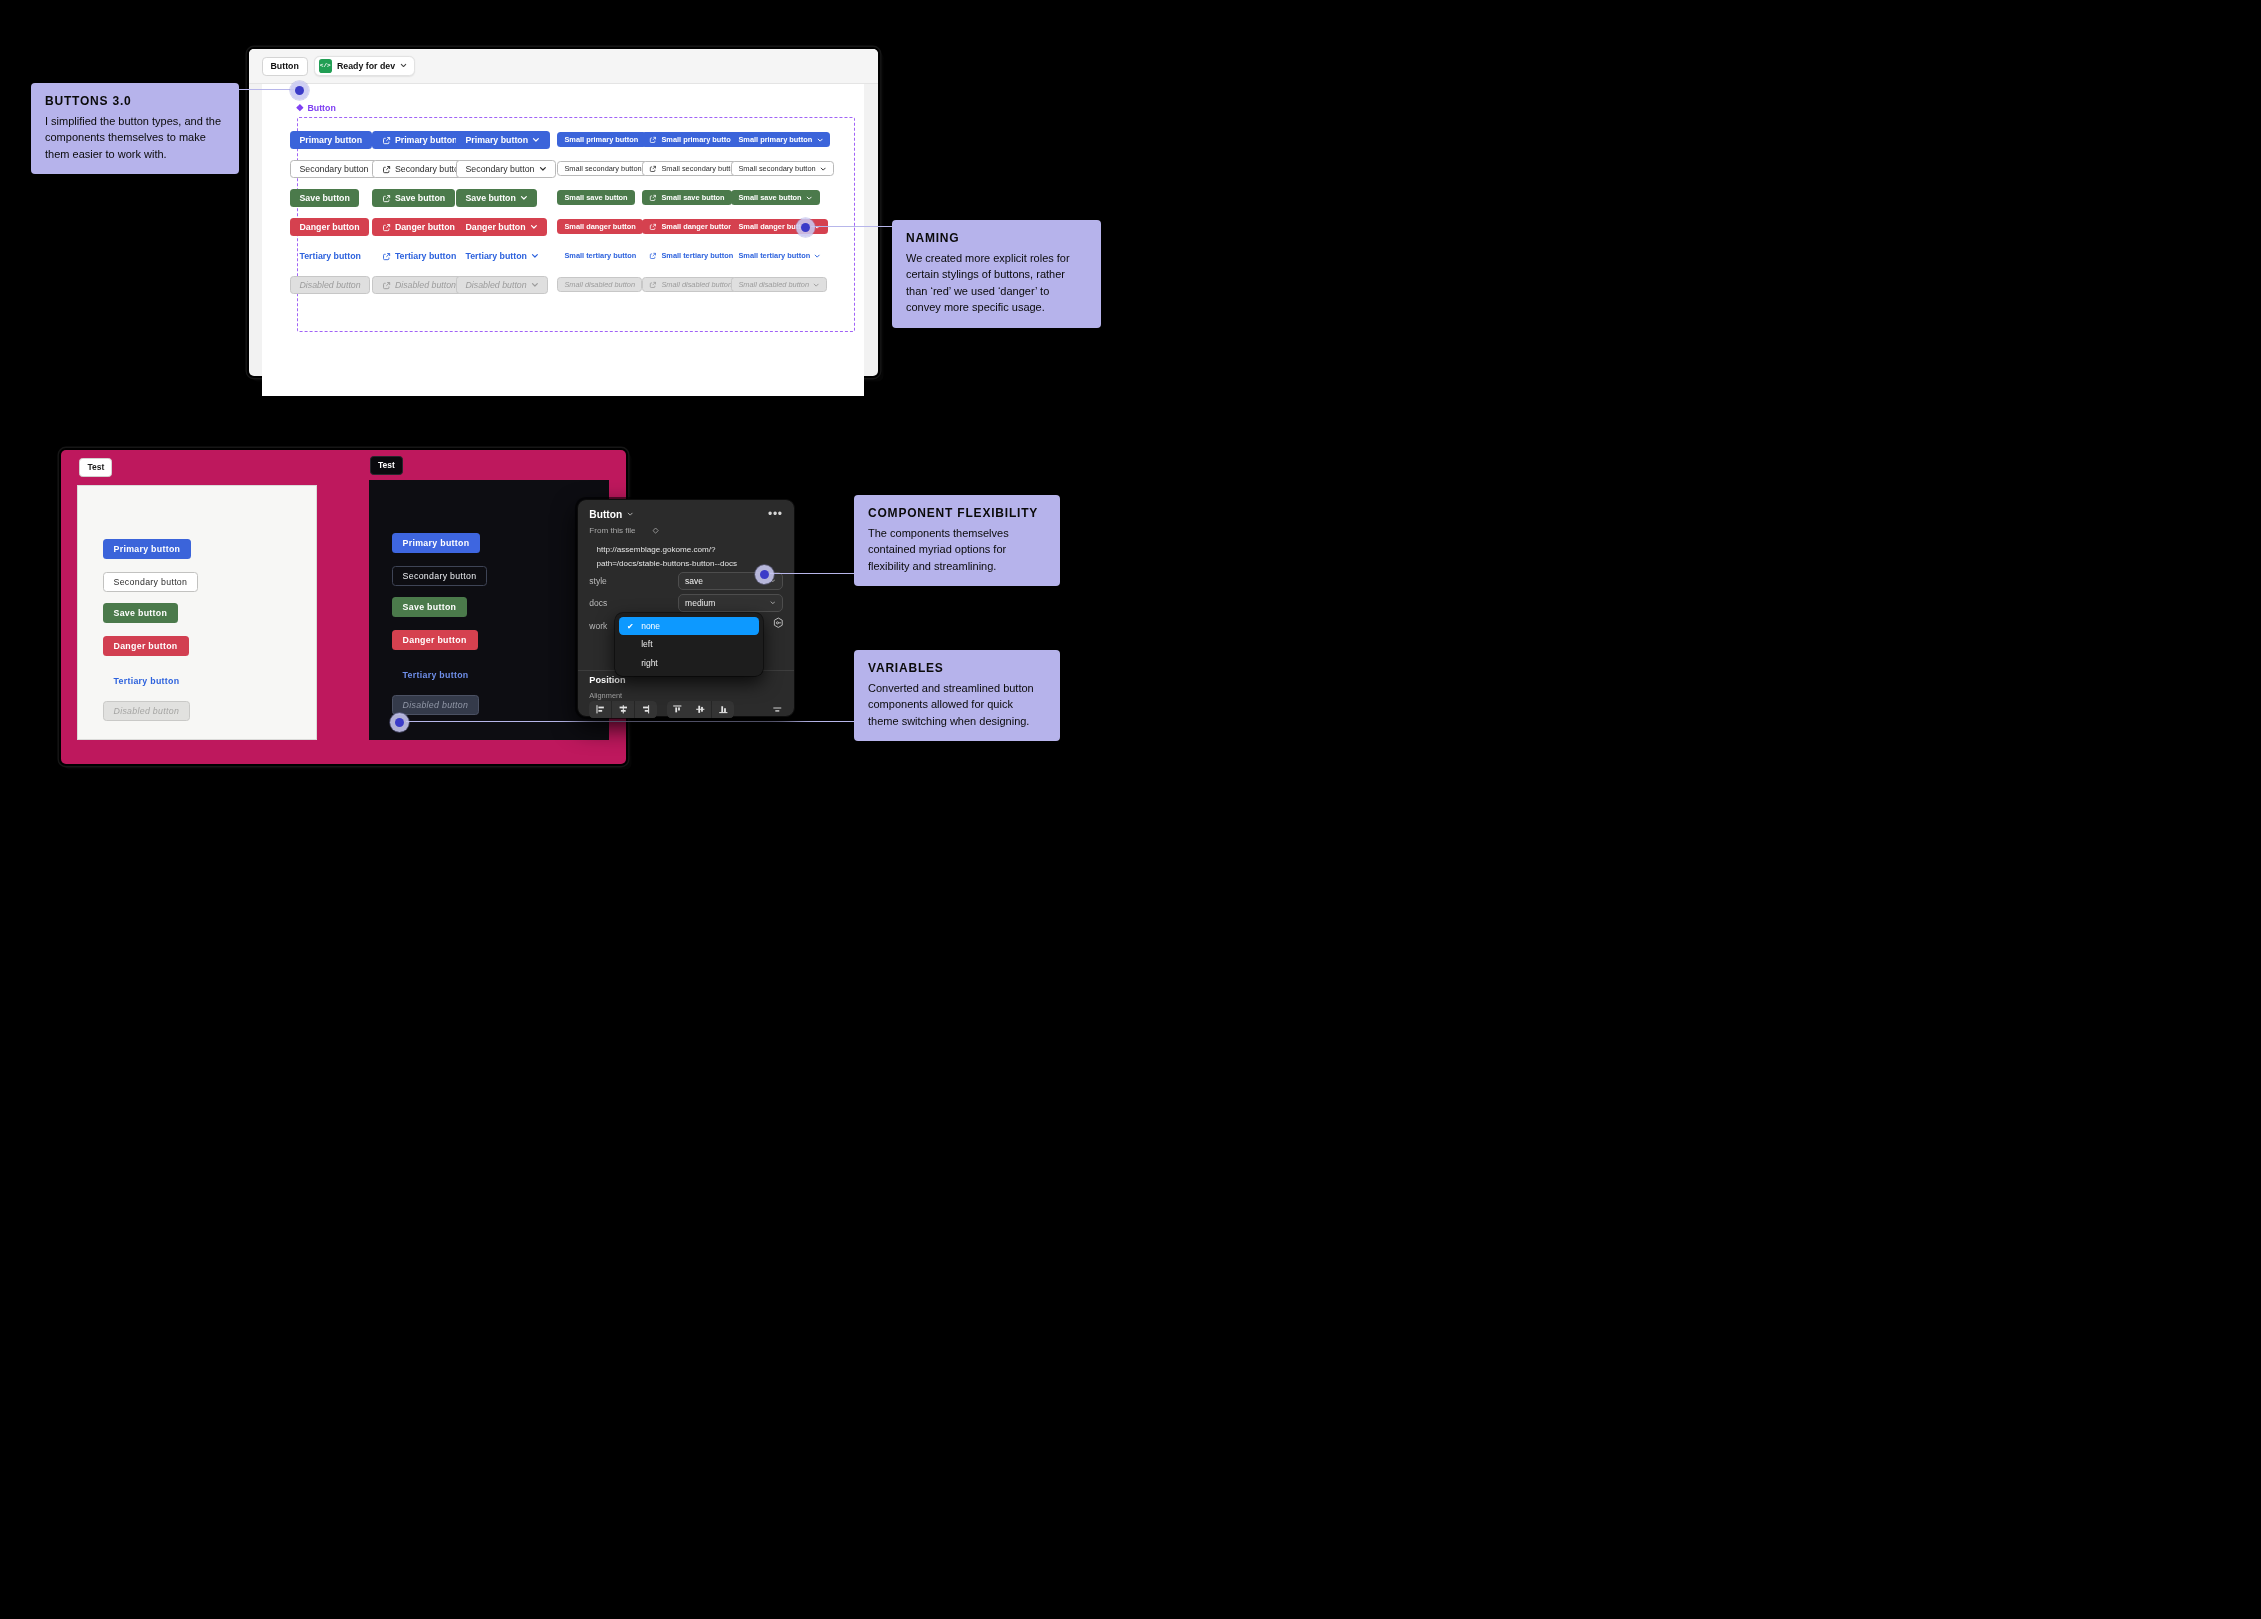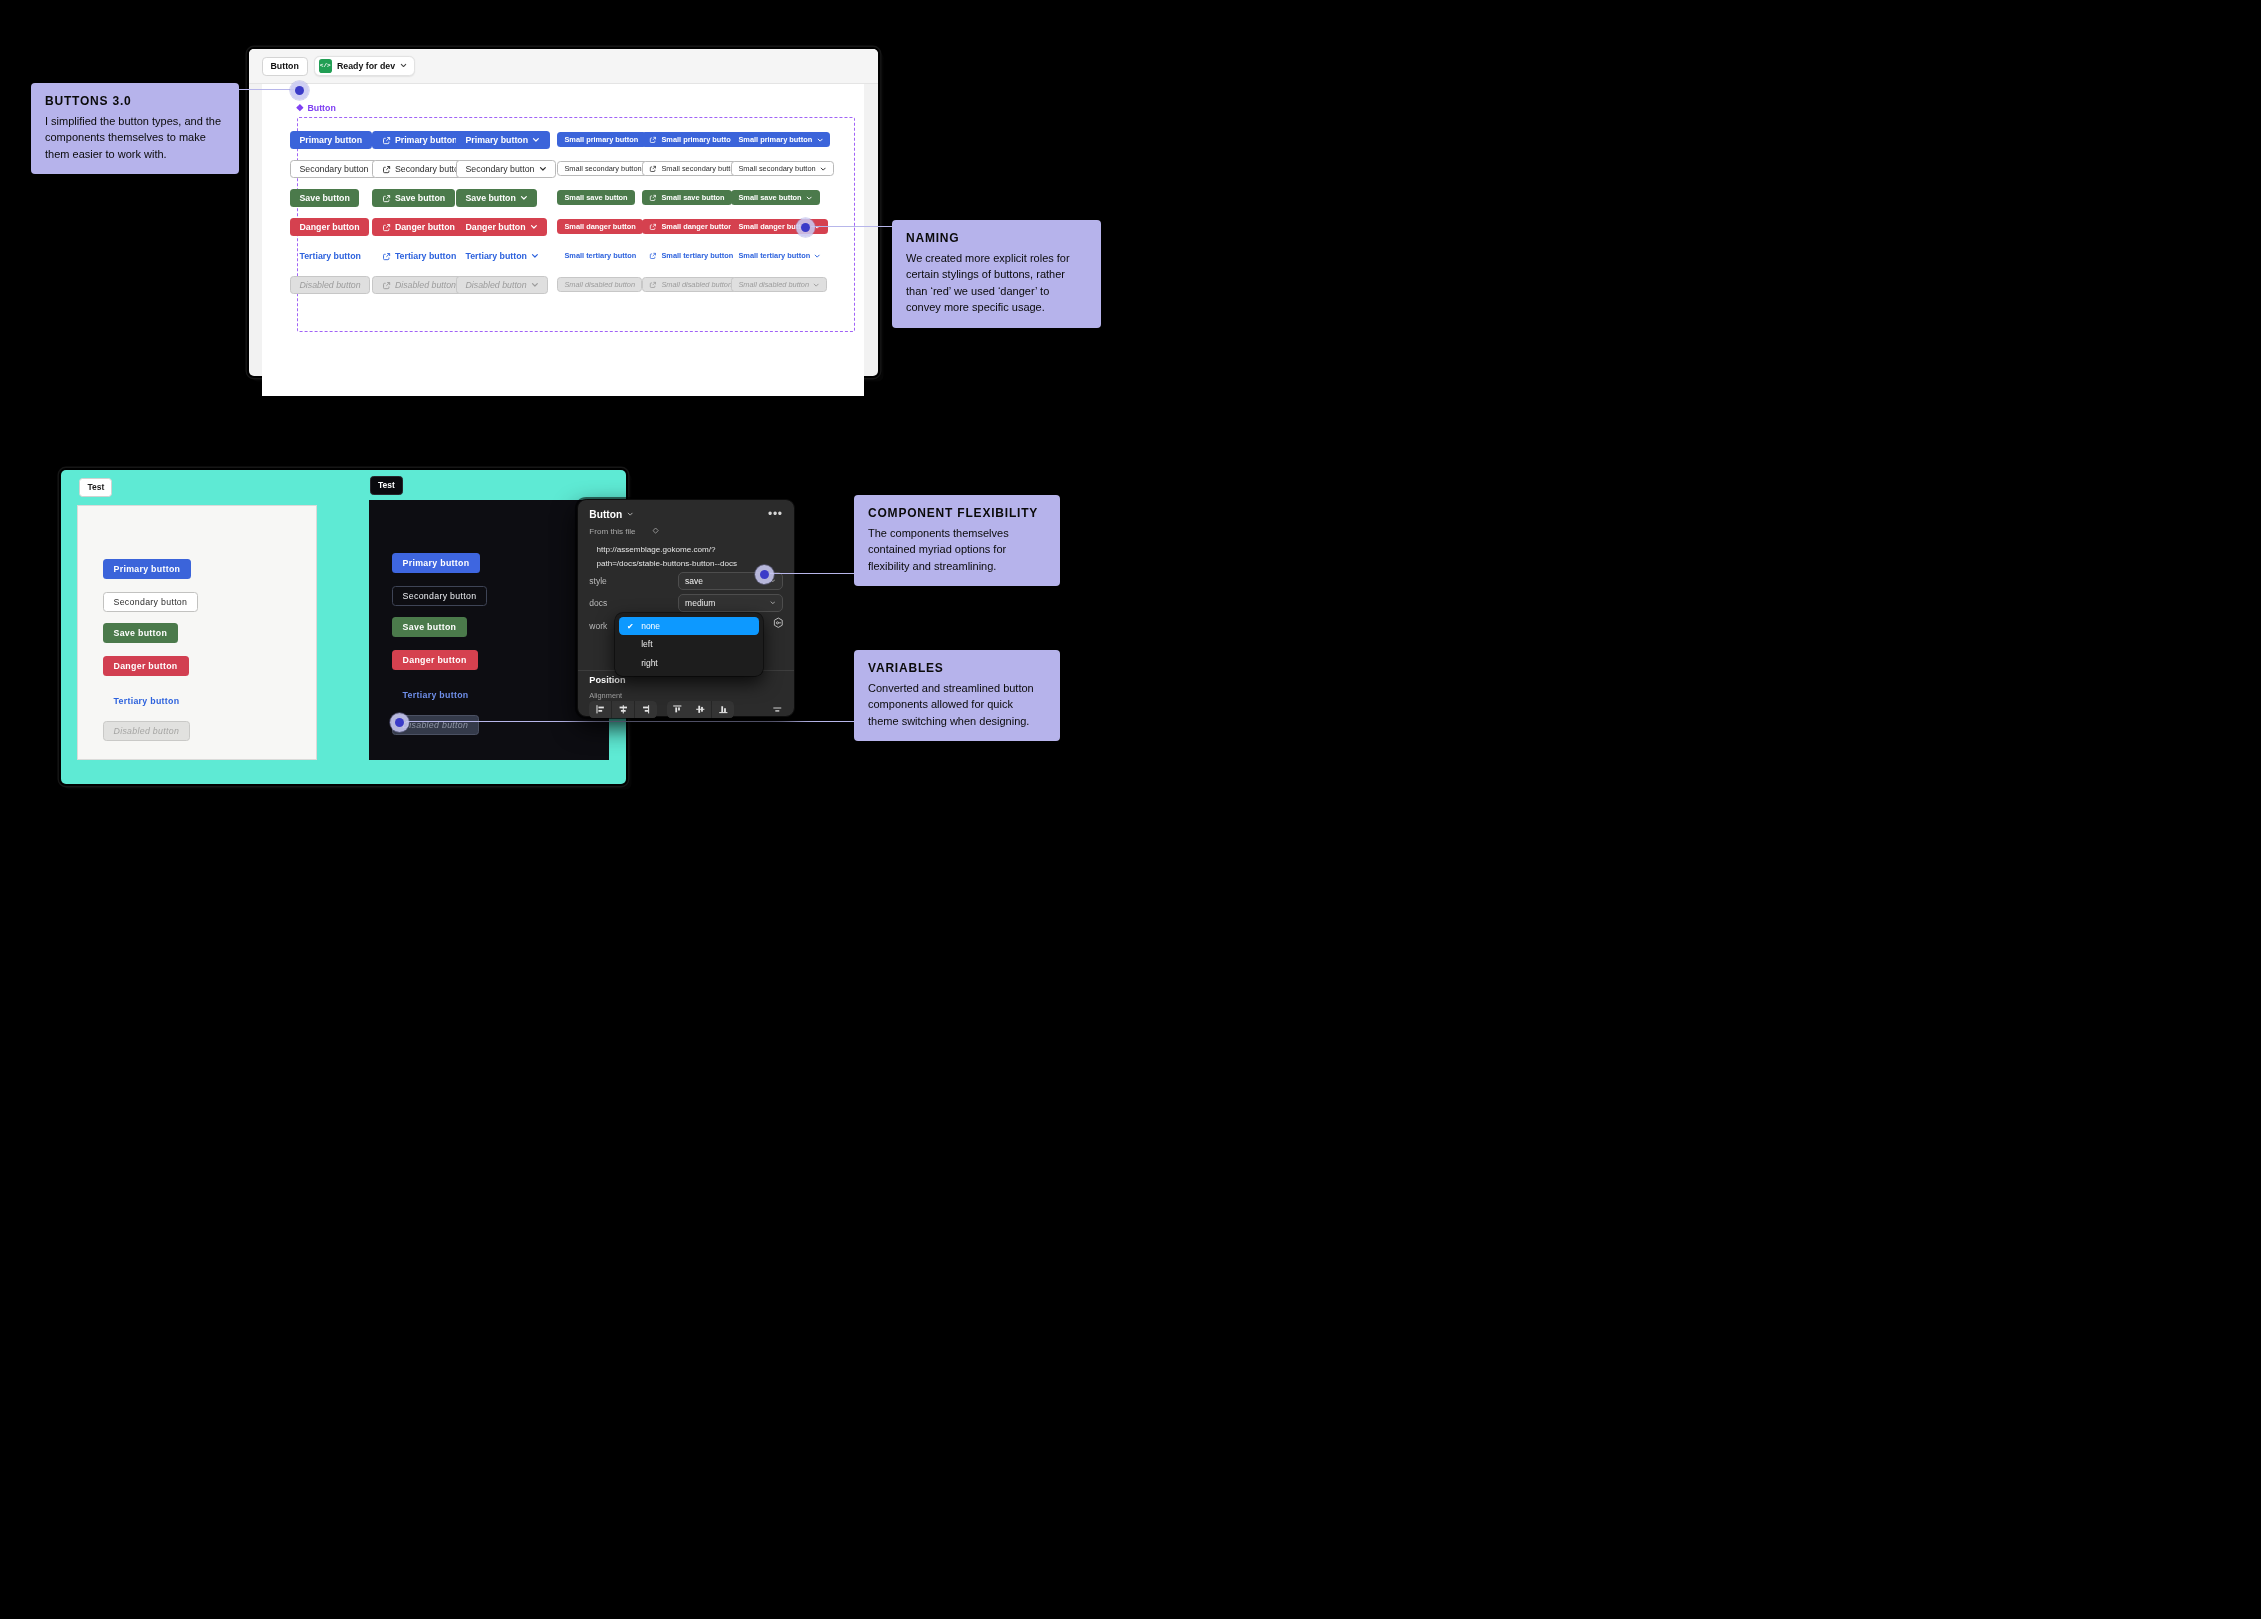--- a/index.html
+++ b/index.html
@@ -72,21 +72,21 @@
   .btn.lg svg.ic-chev{width:7.8px;height:7.8px}
   .btn.sm svg.ic-chev{width:6.4px;height:6.4px}
   .btn.primary{background:var(--primary);color:#fff}
   .btn.secondary{background:#fff;border-color:#b9b9b9;color:#2d2d2d;font-weight:500}
   .btn.save{background:var(--save);color:#fff}
   .btn.danger{background:var(--danger);color:#fff}
   .btn.tertiary{background:transparent;color:var(--tertiary-text)}
   .btn.disabled{background:#dfdfdf;border-color:#c7c7c7;color:#9c9c9c;font-style:italic;font-weight:500}
 
   
-  #window2{left:61px;top:470px;width:565px;height:314px;background:#5eead4}
+  #window2{left:61px;top:450px;width:565px;height:314px;background:#be185d}
   .test-tab{position:absolute;font-size:8.5px;font-weight:700;border-radius:3.5px;padding:3.5px 7px}
   #tab-light{left:18.4px;top:7.8px;background:#fff;border:0.7px solid #d2d2d0;color:#1b1b1b}
   #tab-dark{left:309px;top:5.7px;background:#0a0a0e;color:#fff;border:0.7px solid #26262c}
   #panel-light{position:absolute;left:15.5px;top:35px;width:240px;height:255px;
         border:0.7px solid #dbdbd9;background:#f7f7f5}
   #panel-dark{position:absolute;left:308px;top:30px;width:240px;height:260px;background:#0d0d12}
   .stack-btn{position:absolute;height:20px;display:inline-flex;align-items:center;
         padding:0 10px;border-radius:3.5px;border:0.7px solid transparent;
         font-size:8.8px;font-weight:600;letter-spacing:0.3px;white-space:nowrap}
   .stack-x{left:25px}
@@ -106,21 +106,21 @@
   .dk.disabled{background:#343a4a;border-color:#4b5163;color:#9197a7;font-style:italic;font-weight:500}
 
   
   #inspector{position:absolute;left:577px;top:499px;width:218px;height:218px;z-index:6;
         background:#2b2b2b;border-radius:9.2px;border:0.7px solid #0c0c0c;
         box-shadow:0 10px 24px rgba(0,0,0,.85),0 0 0 2.1px rgba(0,0,0,.55);color:#fff}
   .insp-head{display:flex;align-items:center;gap:5px;padding:9.2px 11.3px 2.8px}
   .insp-title{font-size:10.2px;font-weight:700}
   .insp-head .sp{flex:1}
   .insp-ellipsis{font-size:12px;letter-spacing:0.7px;color:#d6d6d6;line-height:7px}
-  .insp-src{display:flex;align-items:center;gap:15px;padding:3.5px 11.3px 0;color:#a9a9a9;font-size:8.1px}
+  .insp-src{display:flex;gap:15px;padding:3.5px 11.3px 0;color:#a9a9a9;font-size:8.1px}
   .insp-url{margin:7.8px 11.3px 0 18.4px;font-size:8.1px;color:#e6e6e6;line-height:1.62;word-break:break-all}
   .f-row{position:absolute;left:11.3px;right:11.3px;height:20px;display:flex;align-items:center}
   .f-style{top:71px}.f-size{top:93px}.f-icon{top:116px}
   .f-label{font-size:8.5px;color:#bcbcbc}
   .f-select{position:absolute;right:0;width:105px;height:18.4px;background:#323232;
         border:0.7px solid #4d4d4d;border-radius:5px;display:flex;align-items:center;
         padding:0 6.4px;font-size:8.5px;color:#f2f2f2}
   .f-select .sp{flex:1}
   .f-select svg{color:#bdbdbd}
   .insp-div{position:absolute;left:0;right:0;top:170px;height:0.7px;background:#3d3d3d}

